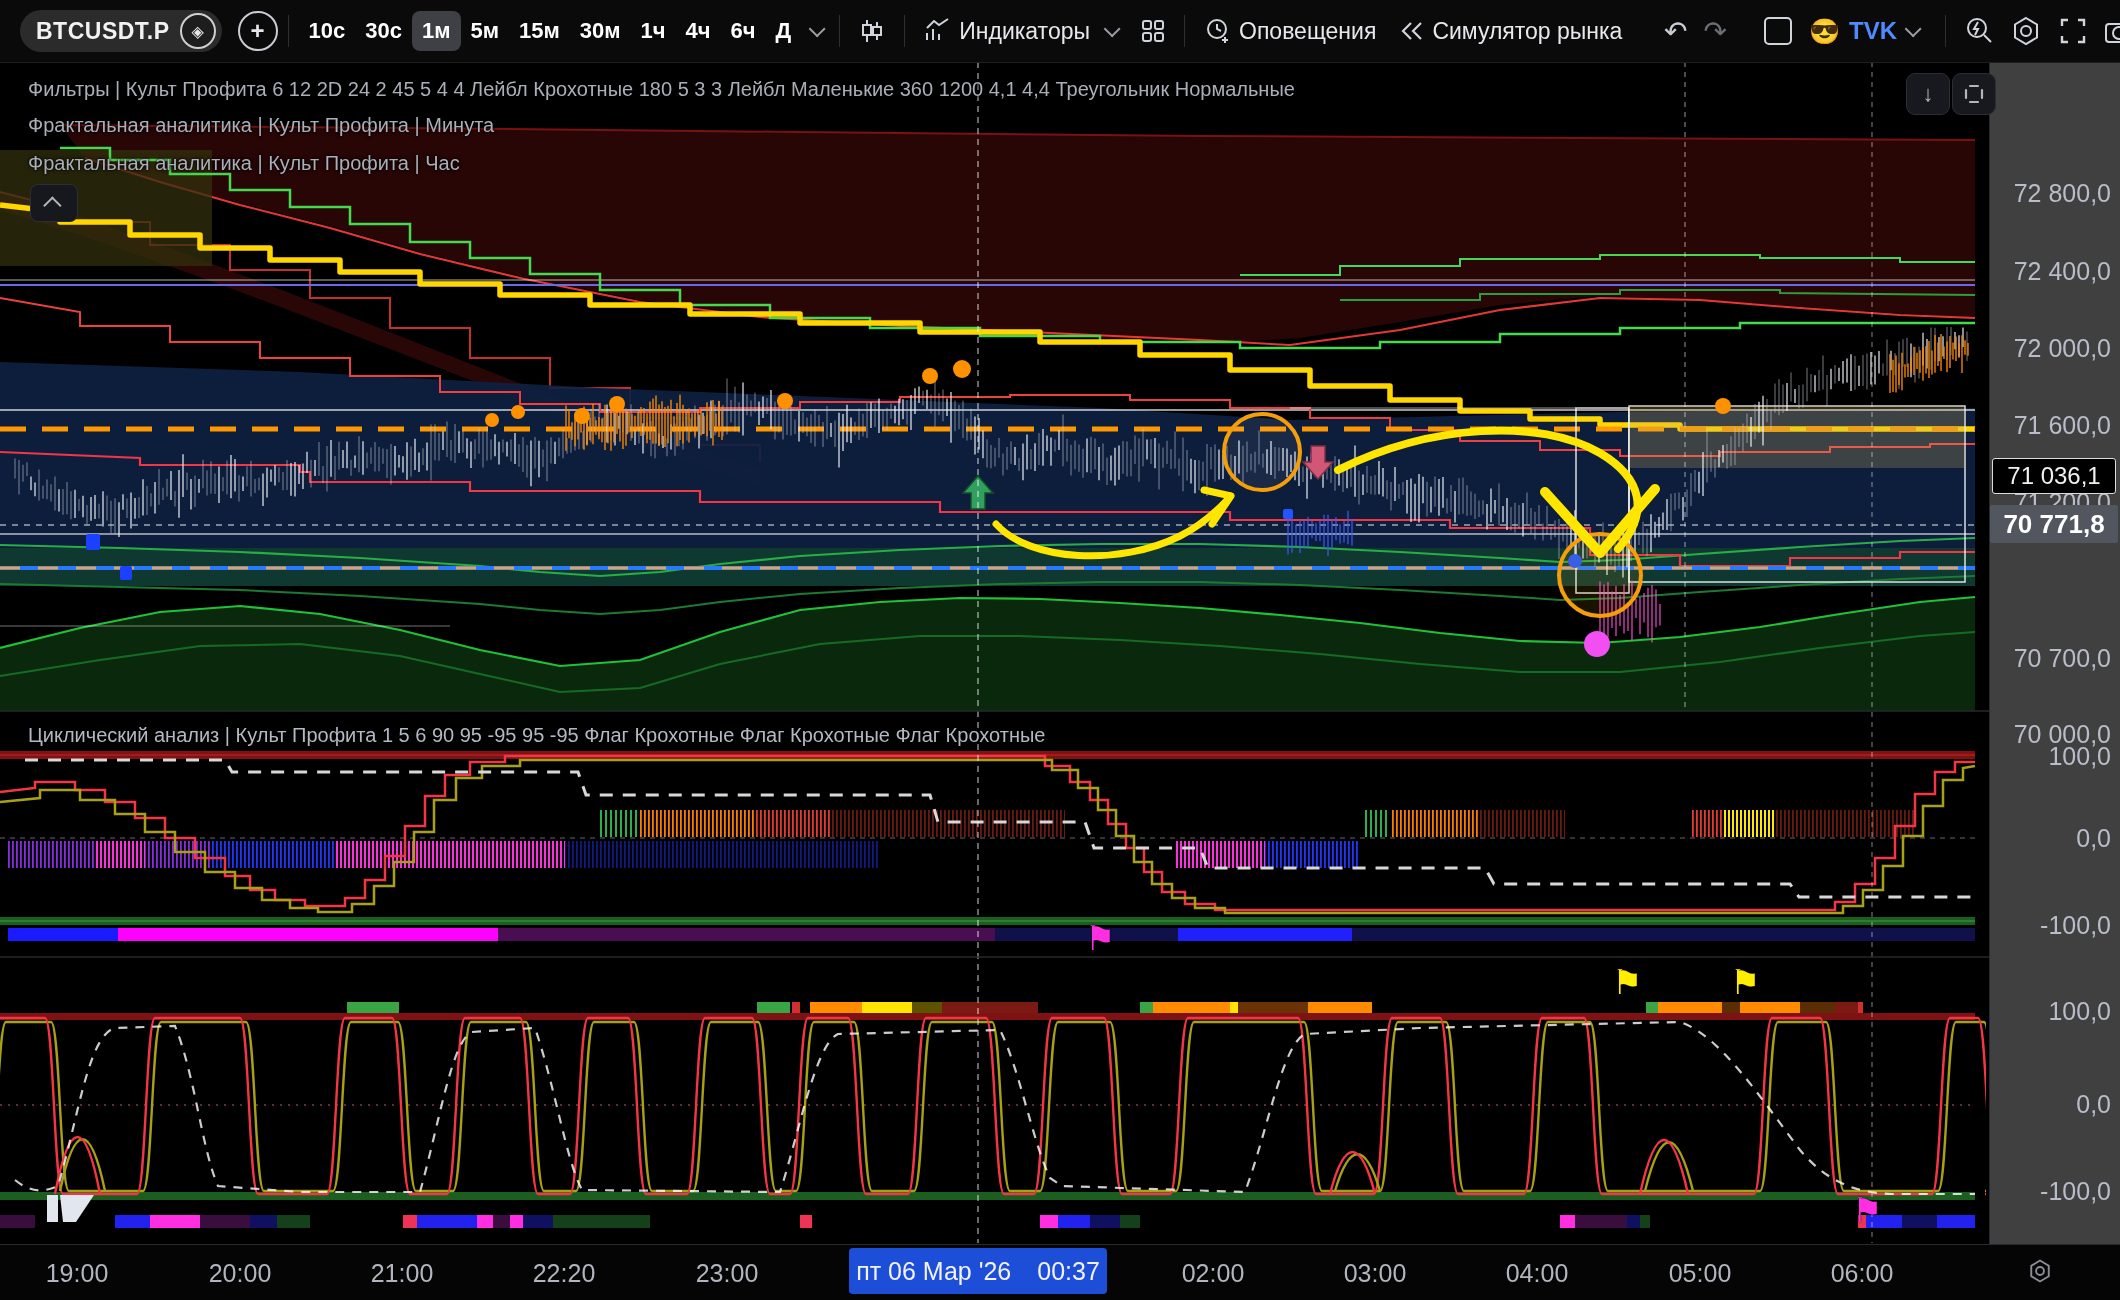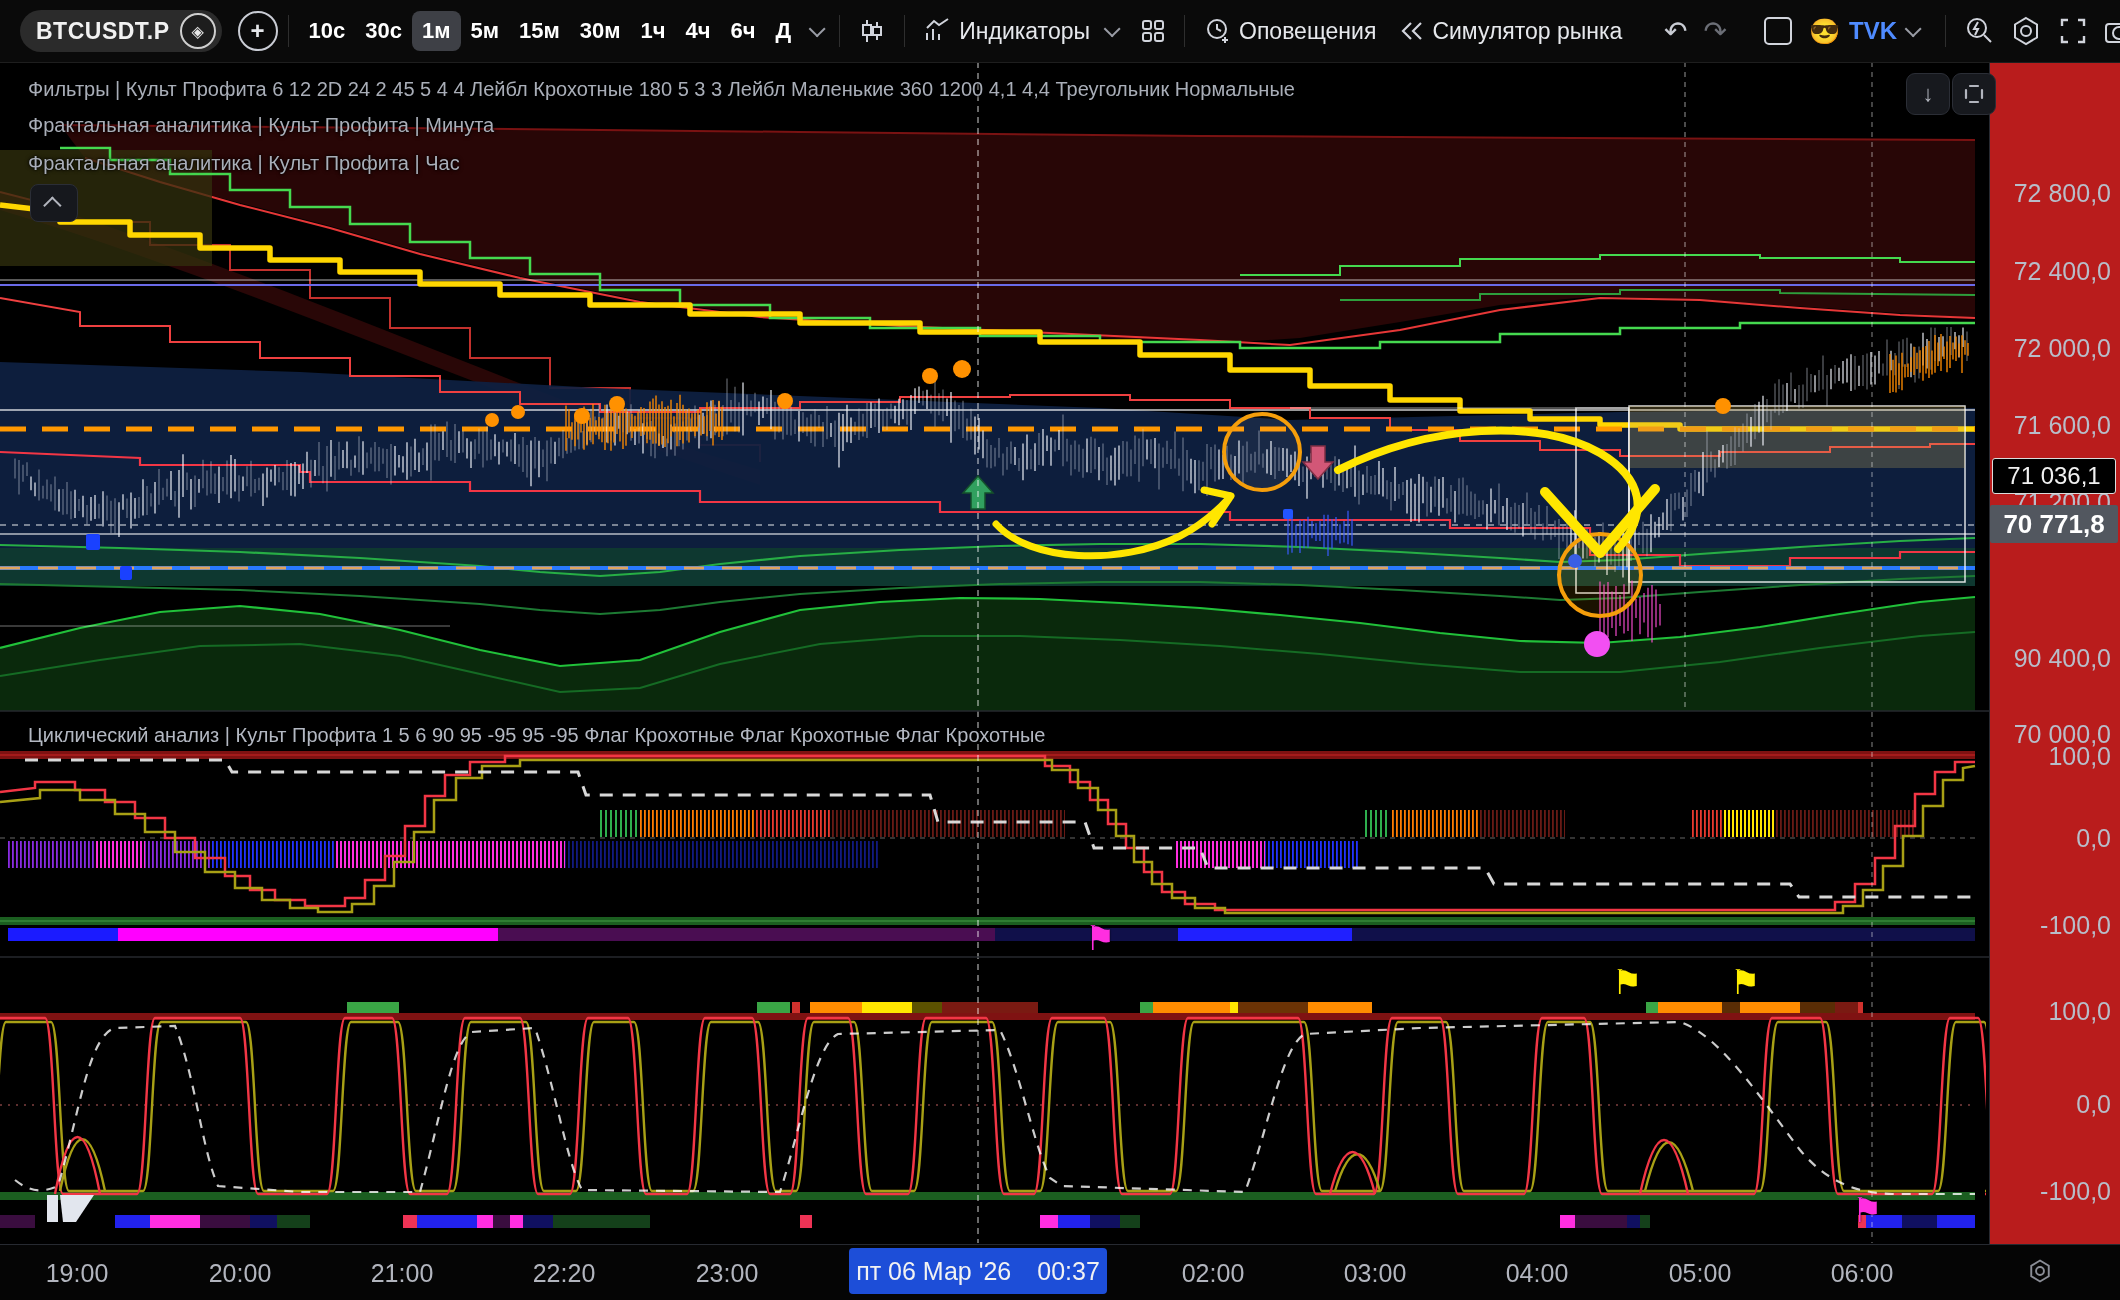--- a/index.html
+++ b/index.html
@@ -40,21 +40,21 @@
               text-shadow:0 0 4px #000,0 0 2px #000;}
   #collapse-btn{position:absolute;left:30px;top:184px;width:46px;height:36px;background:#16181d;
                 border:1px solid #2b2e36;border-radius:8px;z-index:21;display:flex;align-items:center;
                 justify-content:center;cursor:pointer;}
   .chev-up{width:11px;height:11px;border-left:2.5px solid #b2b5be;border-top:2.5px solid #b2b5be;
            transform:rotate(45deg) translateY(3px);}
   .pane-btn{position:absolute;width:42px;height:40px;background:#17191e;border:1px solid #2b2e36;
             border-radius:9px;z-index:21;display:flex;align-items:center;justify-content:center;
             color:#b2b5be;font-size:22px;cursor:pointer;}
   
-  #price-axis{position:absolute;left:1989px;top:62px;width:131px;height:1182px;background:#b91c1c;
+  #price-axis{position:absolute;left:1989px;top:62px;width:131px;height:1182px;background:#404040;
               border-left:1px solid #272a31;z-index:15;}
   .tick{position:absolute;right:10px;font-size:25px;color:#b8bdc9;white-space:nowrap;}
   #cur-price-box{position:absolute;left:2px;width:122px;height:34px;border:1px solid #dcdcdc;
                  border-radius:3px;background:#000;color:#f0f0f0;font-size:24px;display:flex;
                  align-items:center;justify-content:center;}
   #xh-price-box{position:absolute;left:0;width:128px;height:38px;background:#52575f;border-radius:2px;
                 color:#fff;font-size:26px;font-weight:bold;display:flex;align-items:center;
                 justify-content:center;}
   
   #time-axis{position:absolute;left:0;top:1244px;width:2120px;height:56px;background:#050505;
@@ -443,21 +443,21 @@
 <span class="flag" style="left:1612px;top:962px;color:#ffee00">⚑</span>
 <span class="flag" style="left:1730px;top:962px;color:#ffee00">⚑</span>
 <span class="flag" style="left:1852px;top:1190px;color:#ff2ee0">⚑</span>
 
 <div id="price-axis">
   <span class="tick" style="top:117px">72 800,0</span>
   <span class="tick" style="top:195px">72 400,0</span>
   <span class="tick" style="top:272px">72 000,0</span>
   <span class="tick" style="top:349px">71 600,0</span>
   <span class="tick" style="top:426px">71 200,0</span>
-  <span class="tick" style="top:582px">90 400,0</span>
+  <span class="tick" style="top:582px">70 700,0</span>
   <span class="tick" style="top:658px">70 000,0</span>
   <div id="cur-price-box" style="top:396px">71 036,1</div>
   <div id="xh-price-box" style="top:443px">70 771,8</div>
   <span class="tick" style="top:680px">100,0</span>
   <span class="tick" style="top:762px">0,0</span>
   <span class="tick" style="top:849px">-100,0</span>
   <span class="tick" style="top:935px">100,0</span>
   <span class="tick" style="top:1028px">0,0</span>
   <span class="tick" style="top:1115px">-100,0</span>
 </div>

